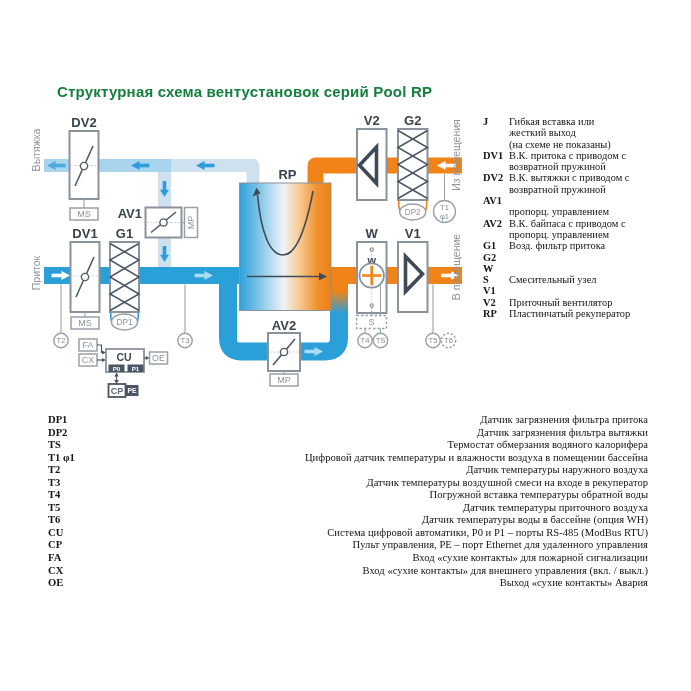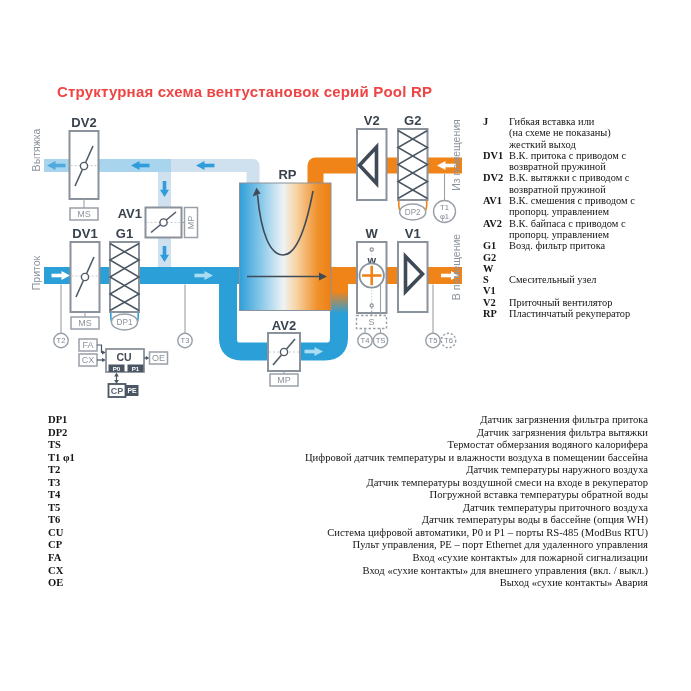--- a/index.html
+++ b/index.html
@@ -1,18 +1,18 @@
 <!DOCTYPE html>
 <html><head>
 <meta charset="utf-8">
 <style>
   html,body{margin:0;padding:0;background:#fff;}
   .page{position:relative;width:691px;height:691px;background:#ffffff;overflow:hidden;
         font-family:"Liberation Sans",sans-serif;}
-  .title{position:absolute;left:57px;top:83px;font-size:15px;font-weight:bold;color:#ef4444;letter-spacing:.2px;}
+  .title{position:absolute;left:57px;top:83px;font-size:15px;font-weight:bold;color:#15803d;letter-spacing:.2px;}
   svg{position:absolute;left:0;top:0;}
   svg text{font-family:"Liberation Sans",sans-serif;}
   .biglab{font-size:13px;font-weight:bold;fill:#39434e;}
   .smalltag{font-size:9px;fill:#8b939c;}
   .sensortxt{font-size:7.6px;fill:#7e8791;}
   .edgelab{font-size:10.5px;fill:#8b939c;}
   .legend-right{position:absolute;left:483px;top:116px;width:205px;
      font-family:"Liberation Serif",serif;font-size:10.4px;color:#151515;}
   .lr-row{display:flex;line-height:11.3px;}
   .lr-term{width:26px;font-weight:bold;flex:none;}
@@ -317,45 +317,44 @@
     <text x="456.5" y="270" transform="rotate(-90 456.5 267)" text-anchor="middle" class="edgelab">В помещение</text>
   </svg>
 
   <div class="legend-right">
     <div class="lr-row">
         <span class="lr-term">J</span>
         <span class="lr-desc">Гибкая вставка или</span>
       </div>
     <div class="lr-row">
         <span class="lr-term"></span>
+        <span class="lr-desc">жесткий выход</span>
+      </div>
+    <div class="lr-row">
+        <span class="lr-term"></span>
         <span class="lr-desc">(на схеме не показаны)</span>
-      </div>
-    <div class="lr-row">
-        <span class="lr-term"></span>
-        <span class="lr-desc">жесткий выход</span>
       </div>
     <div class="lr-row">
         <span class="lr-term">DV1</span>
         <span class="lr-desc">В.К. притока с приводом с</span>
       </div>
     <div class="lr-row">
         <span class="lr-term"></span>
         <span class="lr-desc">возвратной пружиной</span>
       </div>
     <div class="lr-row">
         <span class="lr-term">DV2</span>
         <span class="lr-desc">В.К. вытяжки с приводом с</span>
       </div>
     <div class="lr-row">
         <span class="lr-term"></span>
         <span class="lr-desc">возвратной пружиной</span>
       </div>
     <div class="lr-row">
         <span class="lr-term">AV1</span>
-        <span class="lr-desc">В.К. смешения с приводом с</span>
       </div>
     <div class="lr-row">
         <span class="lr-term"></span>
         <span class="lr-desc">пропорц. управлением</span>
       </div>
     <div class="lr-row">
         <span class="lr-term">AV2</span>
         <span class="lr-desc">В.К. байпаса с приводом с</span>
       </div>
     <div class="lr-row">

